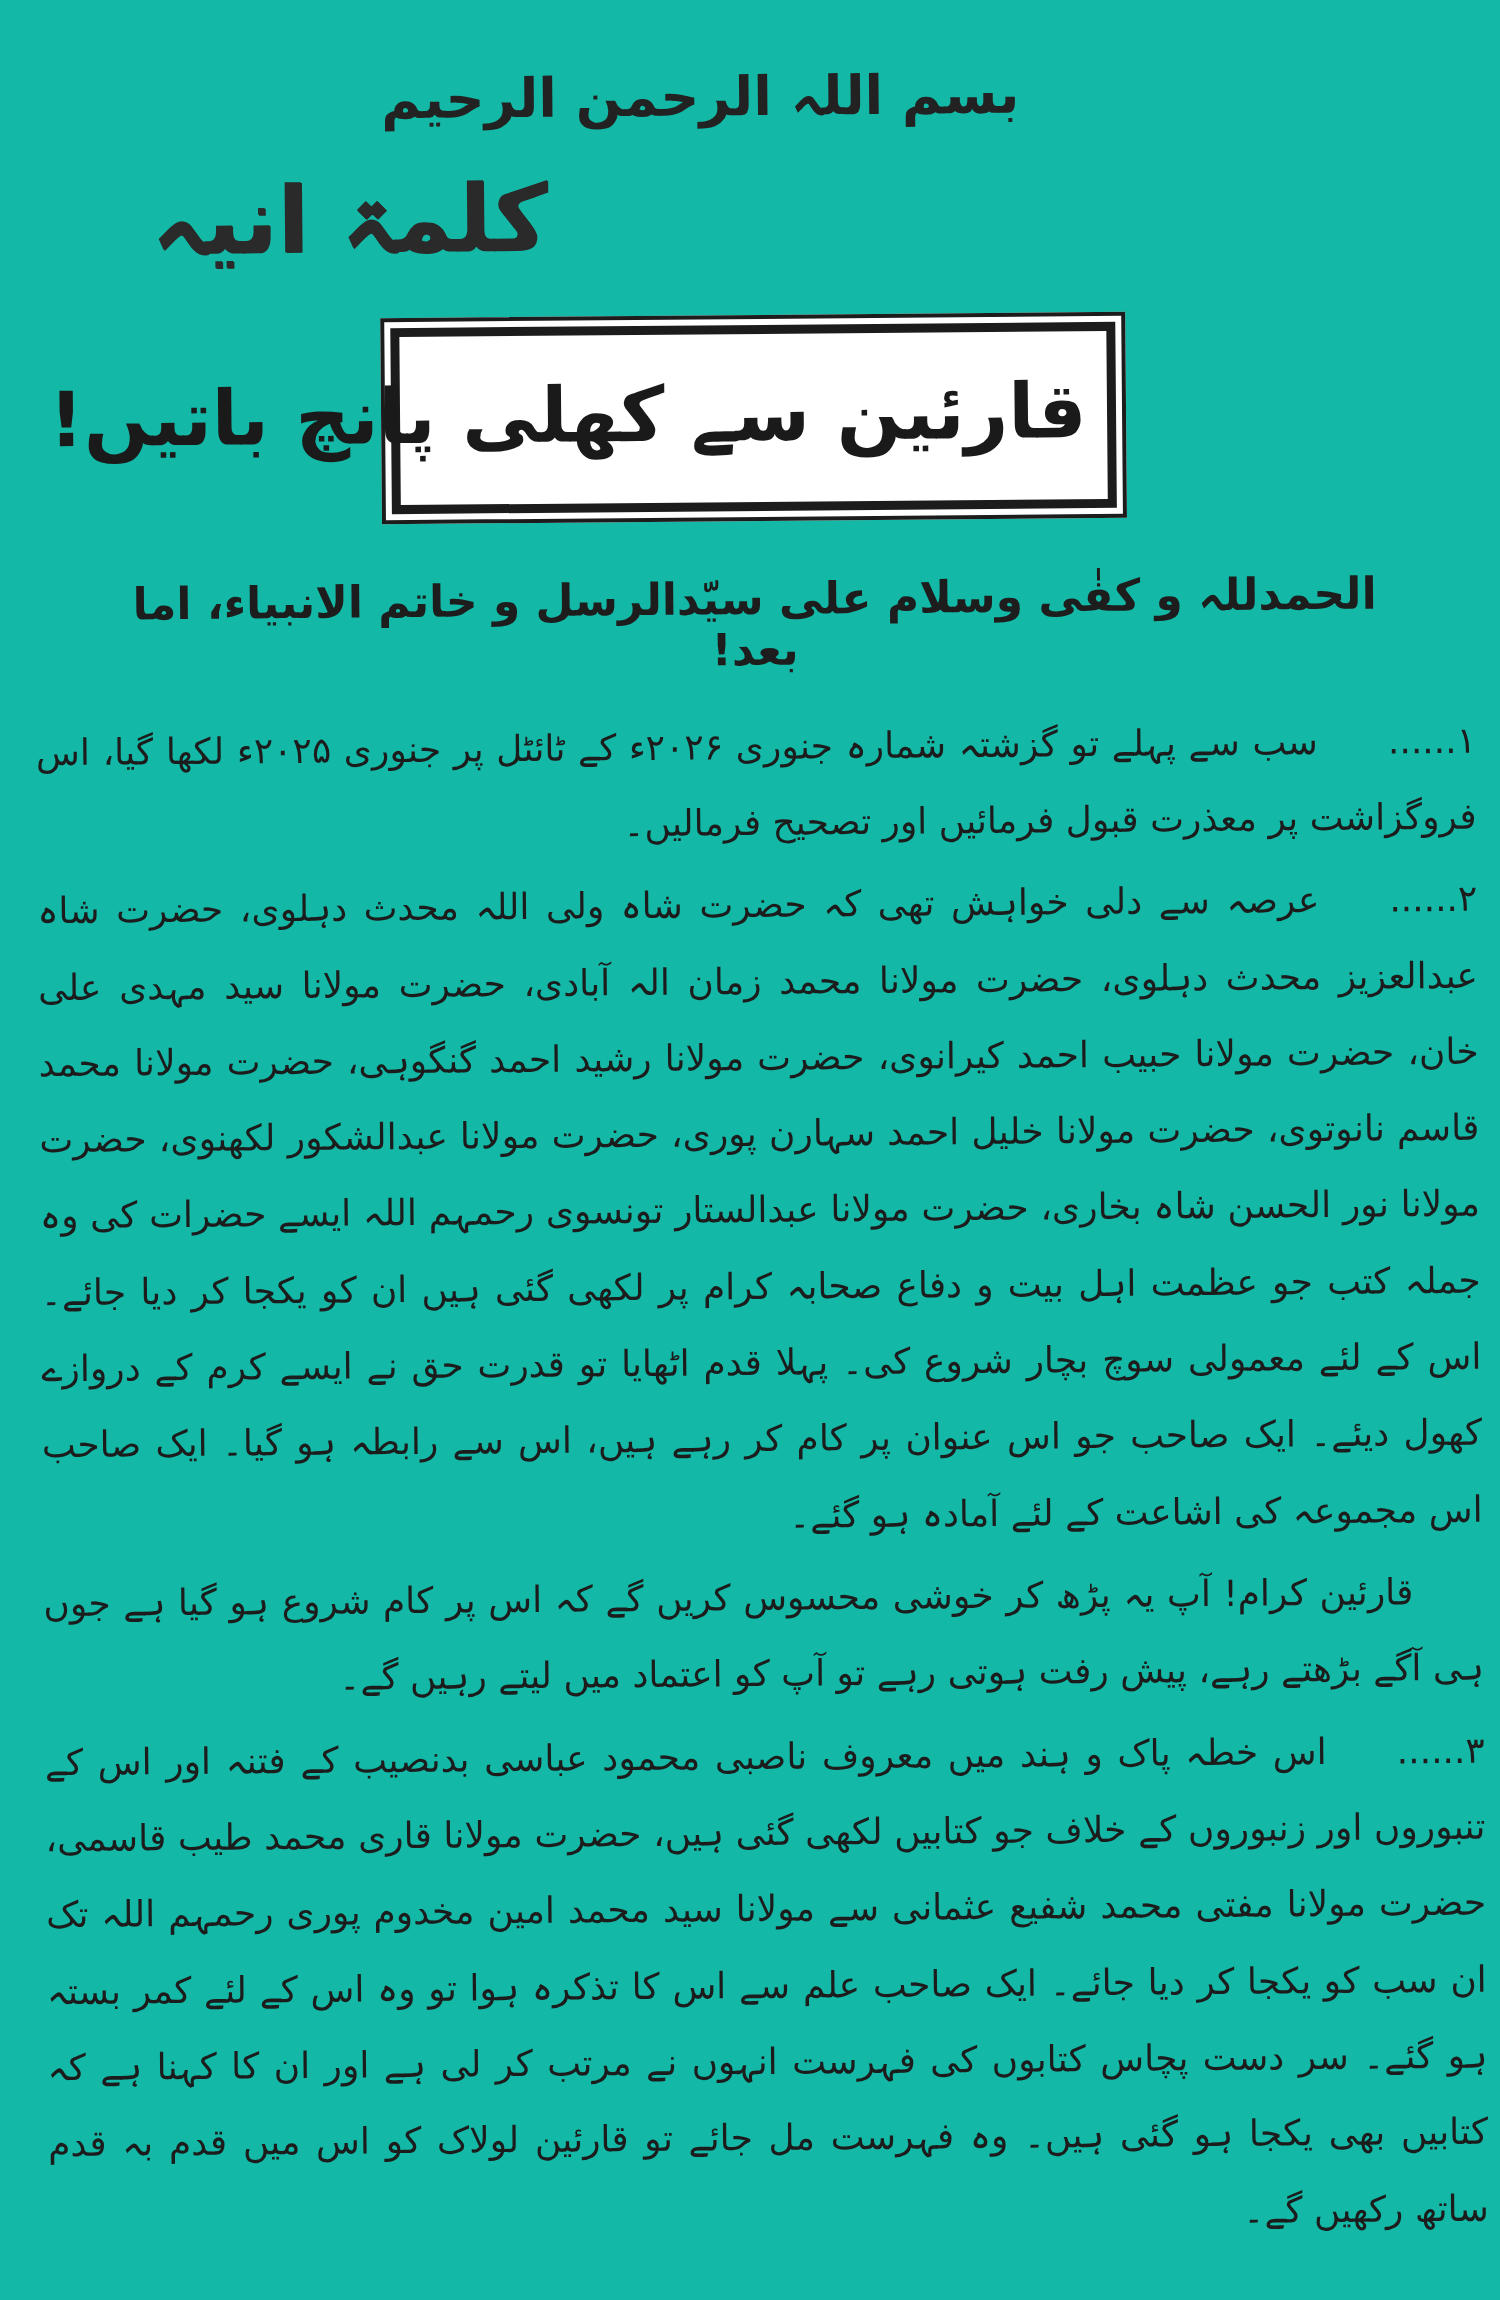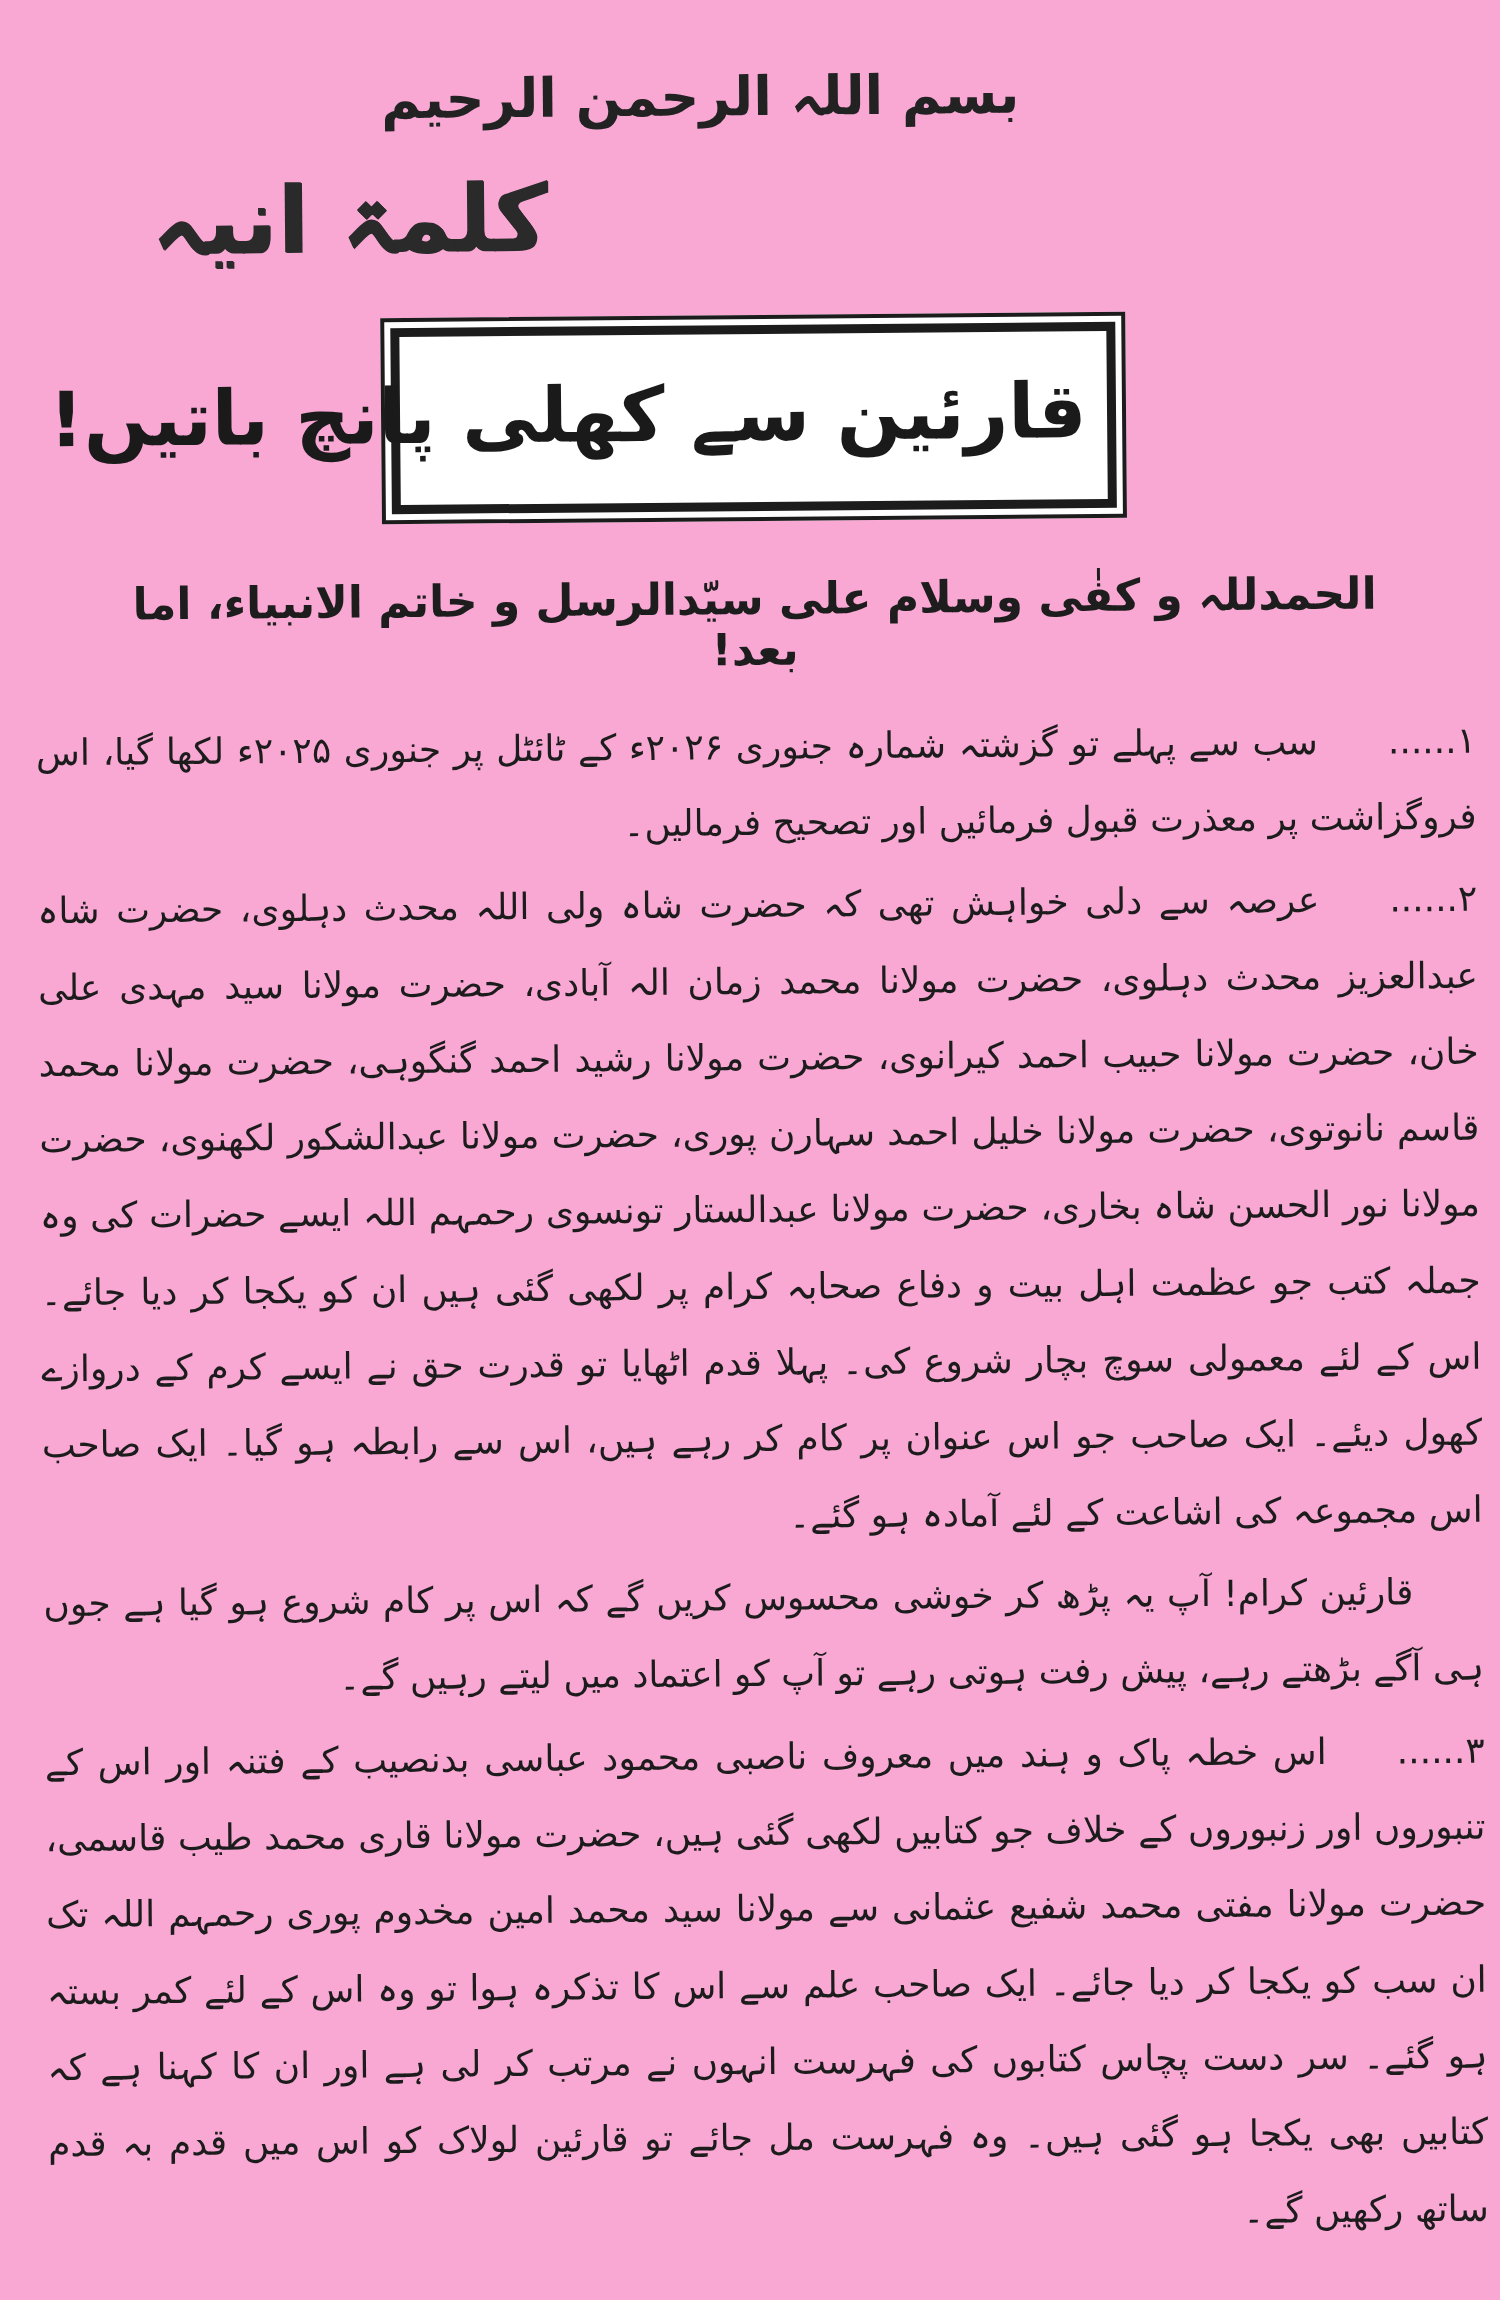--- a/index.html
+++ b/index.html
@@ -5,21 +5,21 @@
   html, body {
     margin: 0;
     padding: 0;
     background: #e8e8e8;
   }
   .page {
     position: relative;
     width: 1500px;
     height: 2300px;
     margin: 0 auto;
-    background: #f9a8d4;
+    background: #14b8a6;
     color: #1c1c1c;
     direction: rtl;
     overflow: hidden;
     font-family: "DejaVu Sans", sans-serif;
     box-sizing: border-box;
     padding: 55px 30px 20px 30px;
   }
   .scan-tilt {
     transform: rotate(-0.5deg);
     transform-origin: 50% 0;

